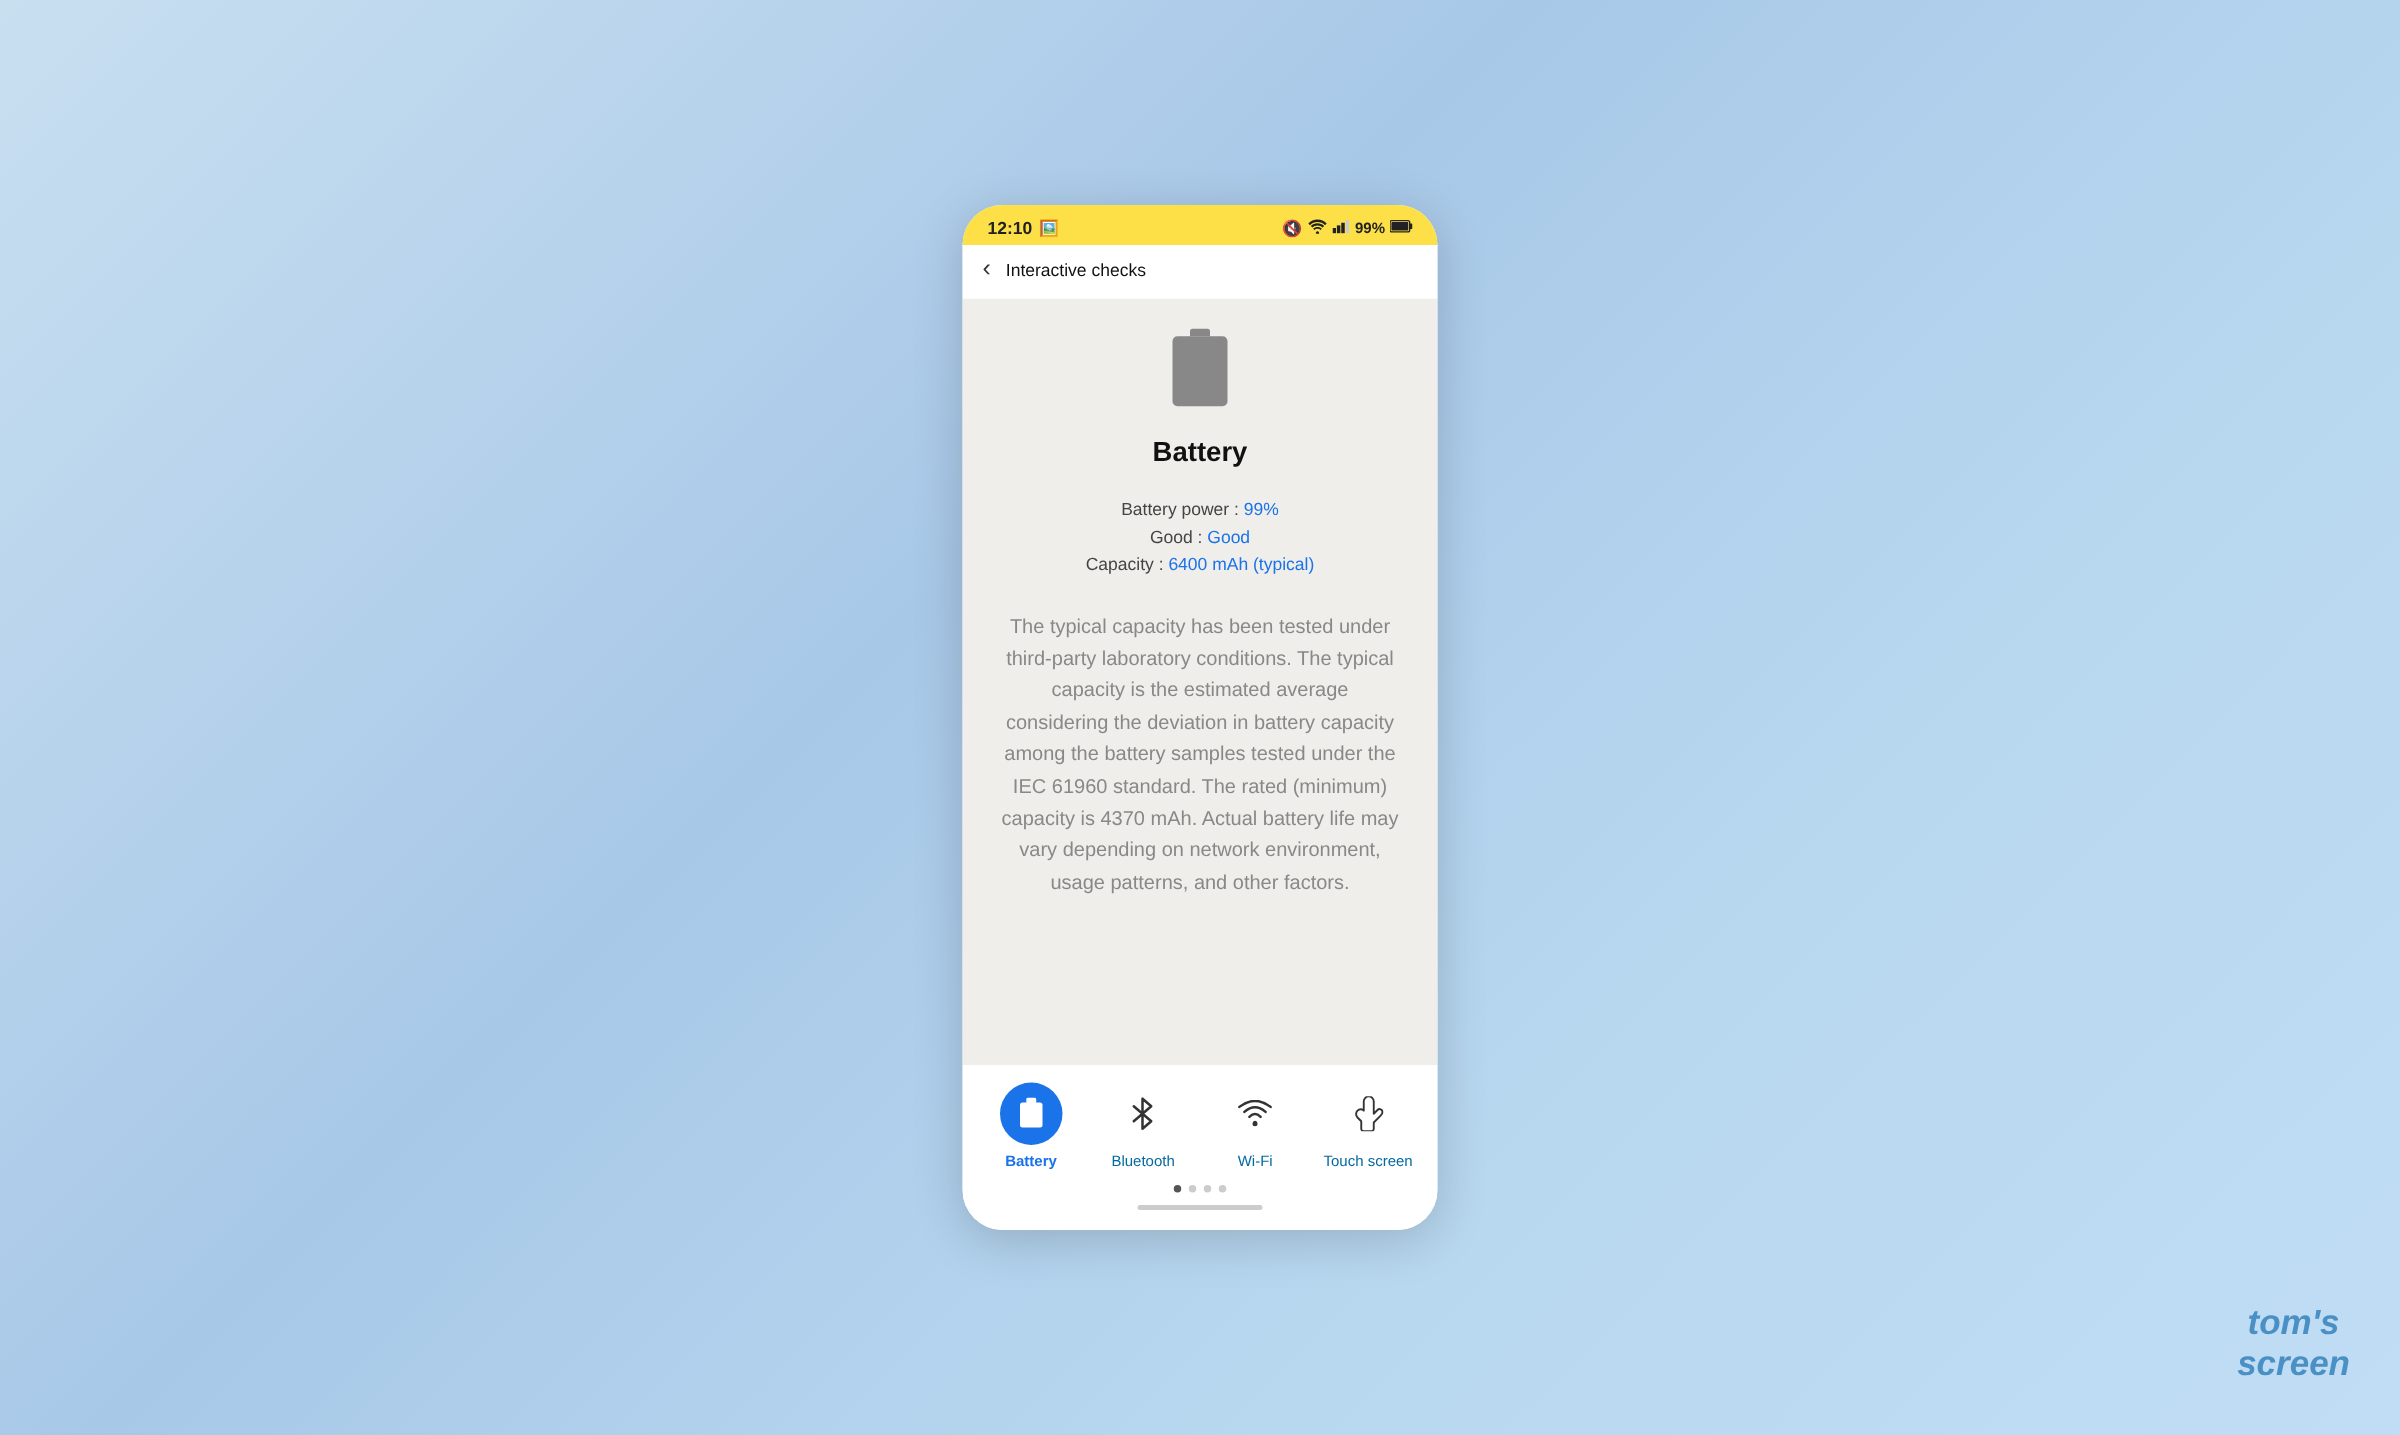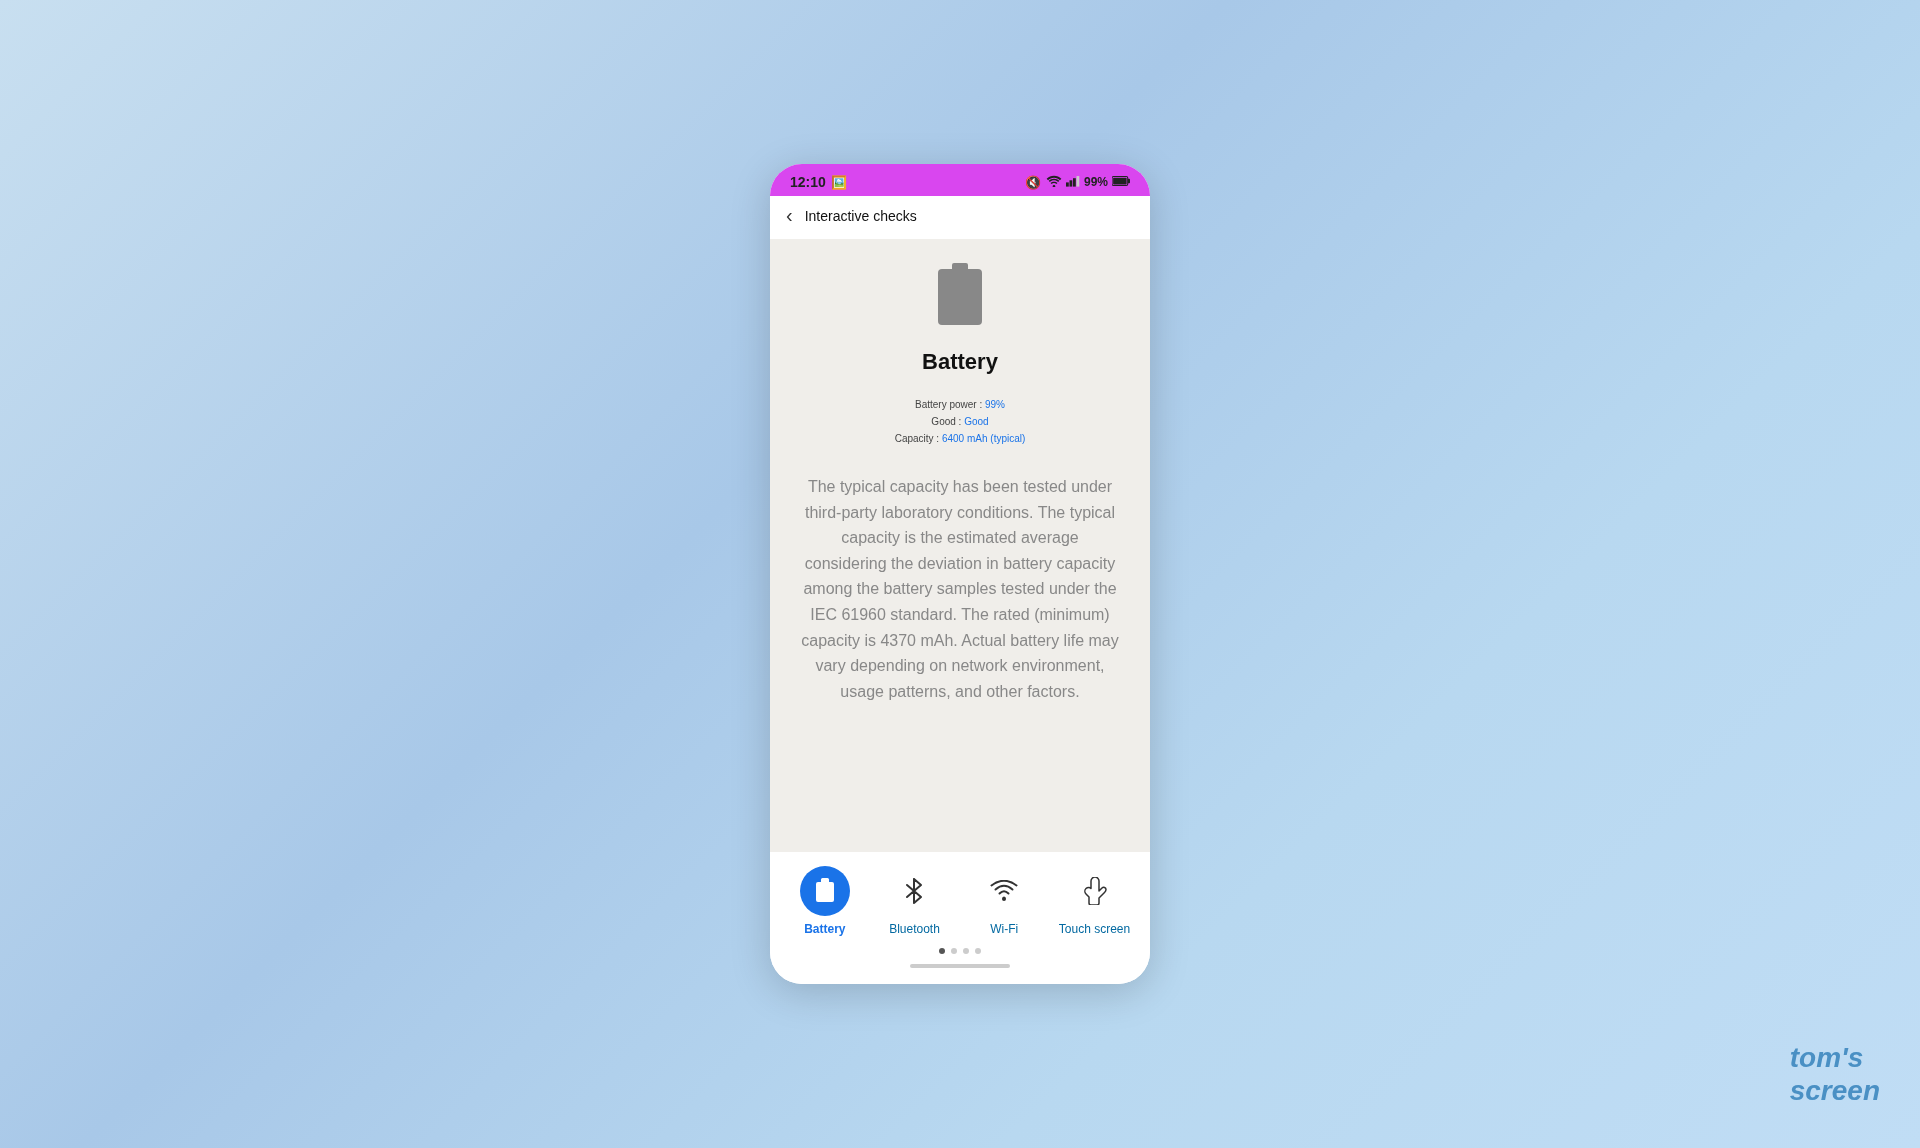--- a/index.html
+++ b/index.html
@@ -17,37 +17,37 @@
 
     .toms-guide-watermark {
       position: absolute;
       bottom: 40px;
       right: 40px;
       font-size: 28px;
       font-weight: 700;
       color: #4a90c4;
       font-style: italic;
       line-height: 1.2;
-      text-align: left;
+      text-align: center;
     }
 
     .phone-frame {
       width: 380px;
       height: 820px;
       background: #fff;
       border-radius: 32px;
       overflow: hidden;
       box-shadow: 0 8px 40px rgba(0,0,0,0.18);
       display: flex;
       flex-direction: column;
     }
 
     
     .status-bar {
-      background: #d946ef;
+      background: #fde047;
       padding: 10px 20px 6px 20px;
       display: flex;
       align-items: center;
       justify-content: space-between;
       font-size: 13px;
       font-weight: 500;
       color: #222;
       flex-shrink: 0;
     }
 
@@ -130,21 +130,21 @@
       margin-bottom: 24px;
     }
 
     .battery-stats {
       width: 100%;
       text-align: center;
       margin-bottom: 24px;
     }
 
     .stat-row {
-      font-size: 10px;
+      font-size: 14px;
       color: #444;
       margin-bottom: 6px;
     }
 
     .stat-value-blue {
       color: #1a73e8;
     }
 
     .disclaimer-text {
       font-size: 16px;

